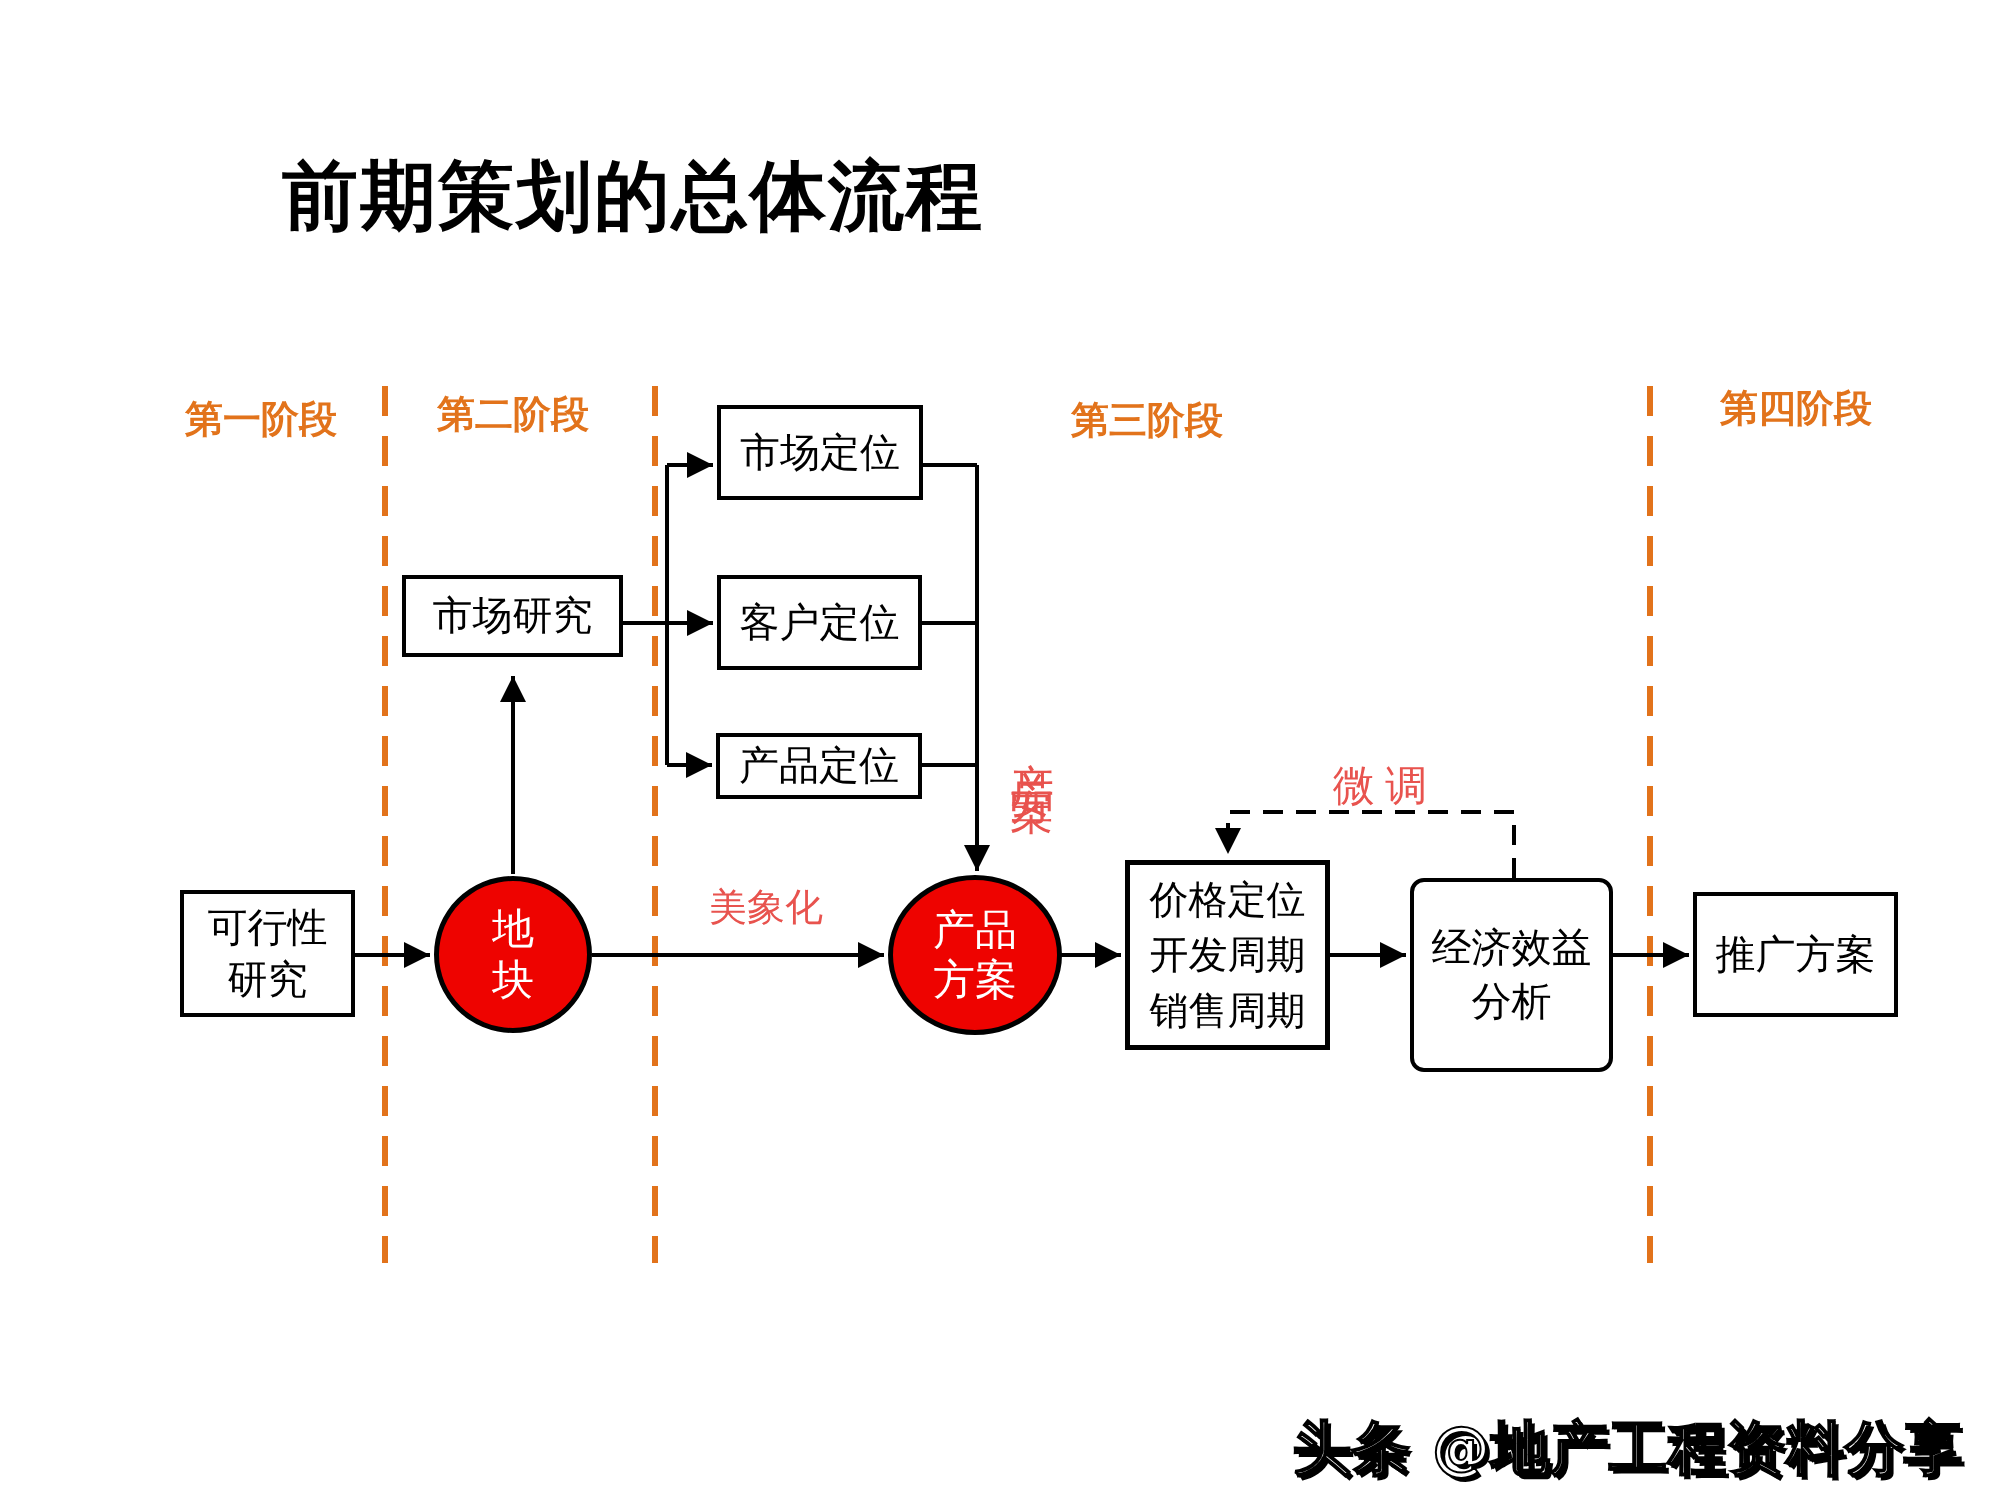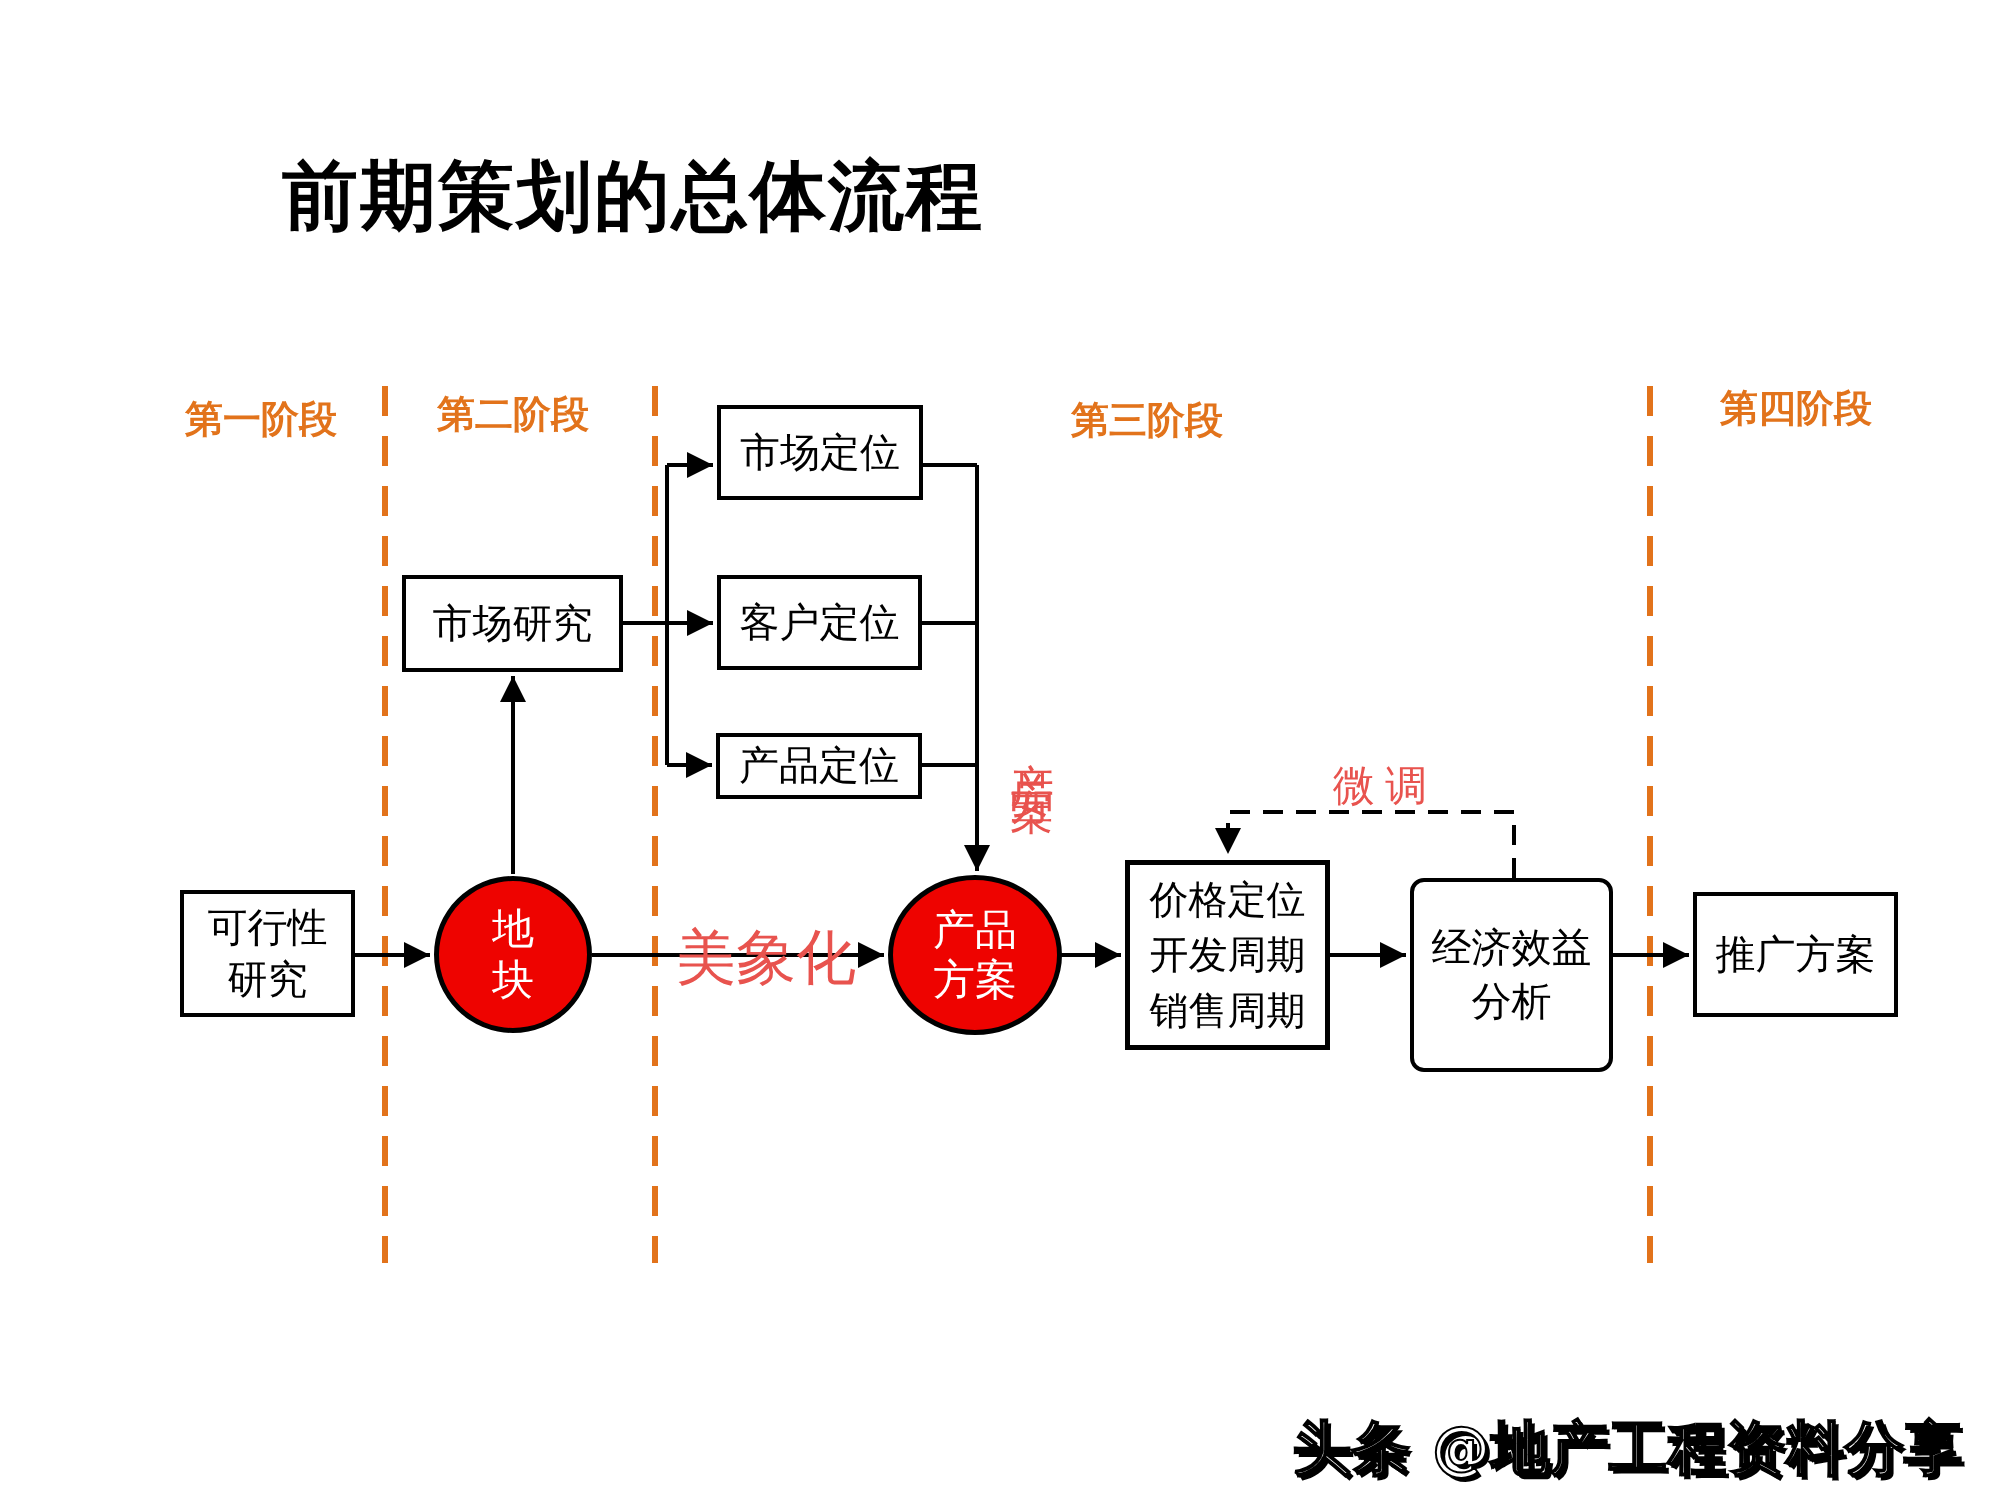--- a/index.html
+++ b/index.html
@@ -34,41 +34,41 @@
   .stage-line{stroke:var(--orange);stroke-width:6;stroke-dasharray:30 20;fill:none;}
   #arw path{fill:var(--ink);}
 
   .node{
     position:absolute;background:#fff;border:4px solid var(--ink);
     display:flex;align-items:center;justify-content:center;
     text-align:center;font-size:40px;color:#000;
     white-space:pre-line;line-height:1.3;
   }
   #n-feasibility{left:180px;top:890px;width:175px;height:127px;}
-  #n-market-research{left:402px;top:575px;width:221px;height:97px;}
+  #n-market-research{left:402px;top:575px;width:221px;height:82px;}
   #n-market-positioning{left:717px;top:405px;width:206px;height:95px;}
   #n-customer-positioning{left:717px;top:575px;width:205px;height:95px;}
   #n-product-positioning{left:716px;top:733px;width:206px;height:66px;line-height:1.1;}
   #n-pricing{left:1125px;top:860px;width:205px;height:190px;border-width:5px;line-height:1.42;font-size:39px;}
   #n-economic{left:1410px;top:878px;width:203px;height:194px;line-height:1.35;border-radius:14px;}
   #n-promotion{left:1693px;top:892px;width:205px;height:125px;}
 
   .circle{
     position:absolute;background:var(--node-red);border:5px solid var(--ink);
     border-radius:50%;display:flex;align-items:center;justify-content:center;
     text-align:center;color:#ffffff;font-size:42px;line-height:1.2;white-space:pre-line;
   }
   #c-land{left:434px;top:876px;width:158px;height:157px;}
   #c-product-plan{left:888px;top:875px;width:174px;height:160px;}
 
   .ann{
     position:absolute;transform:translate(-50%,-50%);
     color:var(--ann-red);white-space:pre;
   }
-  #ann-beautify{left:766px;top:958px;font-size:60px;text-align:center;}
+  #ann-beautify{left:766px;top:907px;font-size:38px;text-align:center;}
   #ann-finetune{left:1380px;top:786px;font-size:42px;text-align:right;}
   #ann-vertical{
     left:1032px;top:744px;font-size:44px;
     writing-mode:vertical-rl;text-orientation:upright;
     letter-spacing:8px;white-space:nowrap;
   }
 
   .watermark{
     position:absolute;right:37px;top:1410px;
     font-family:"DejaVu Sans","Liberation Sans",sans-serif;

